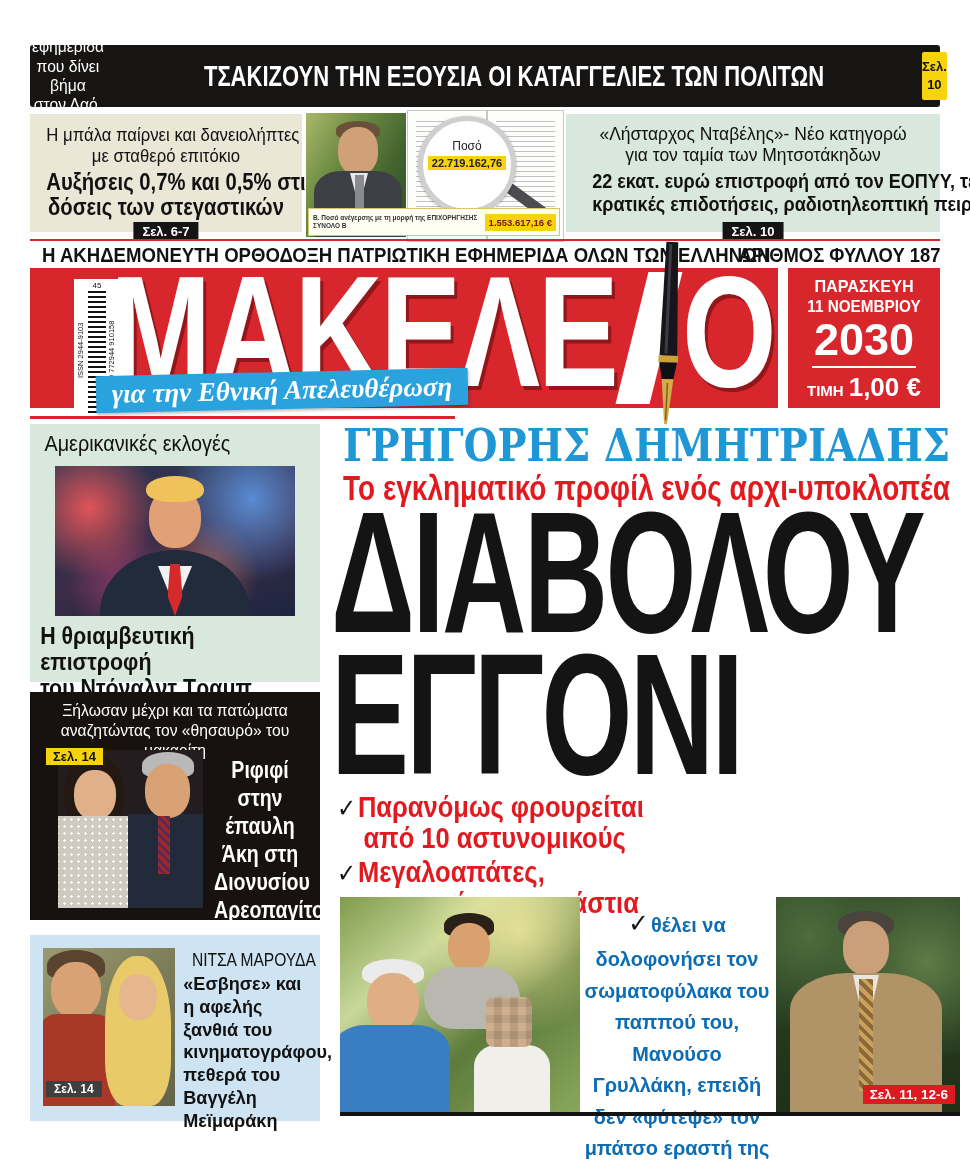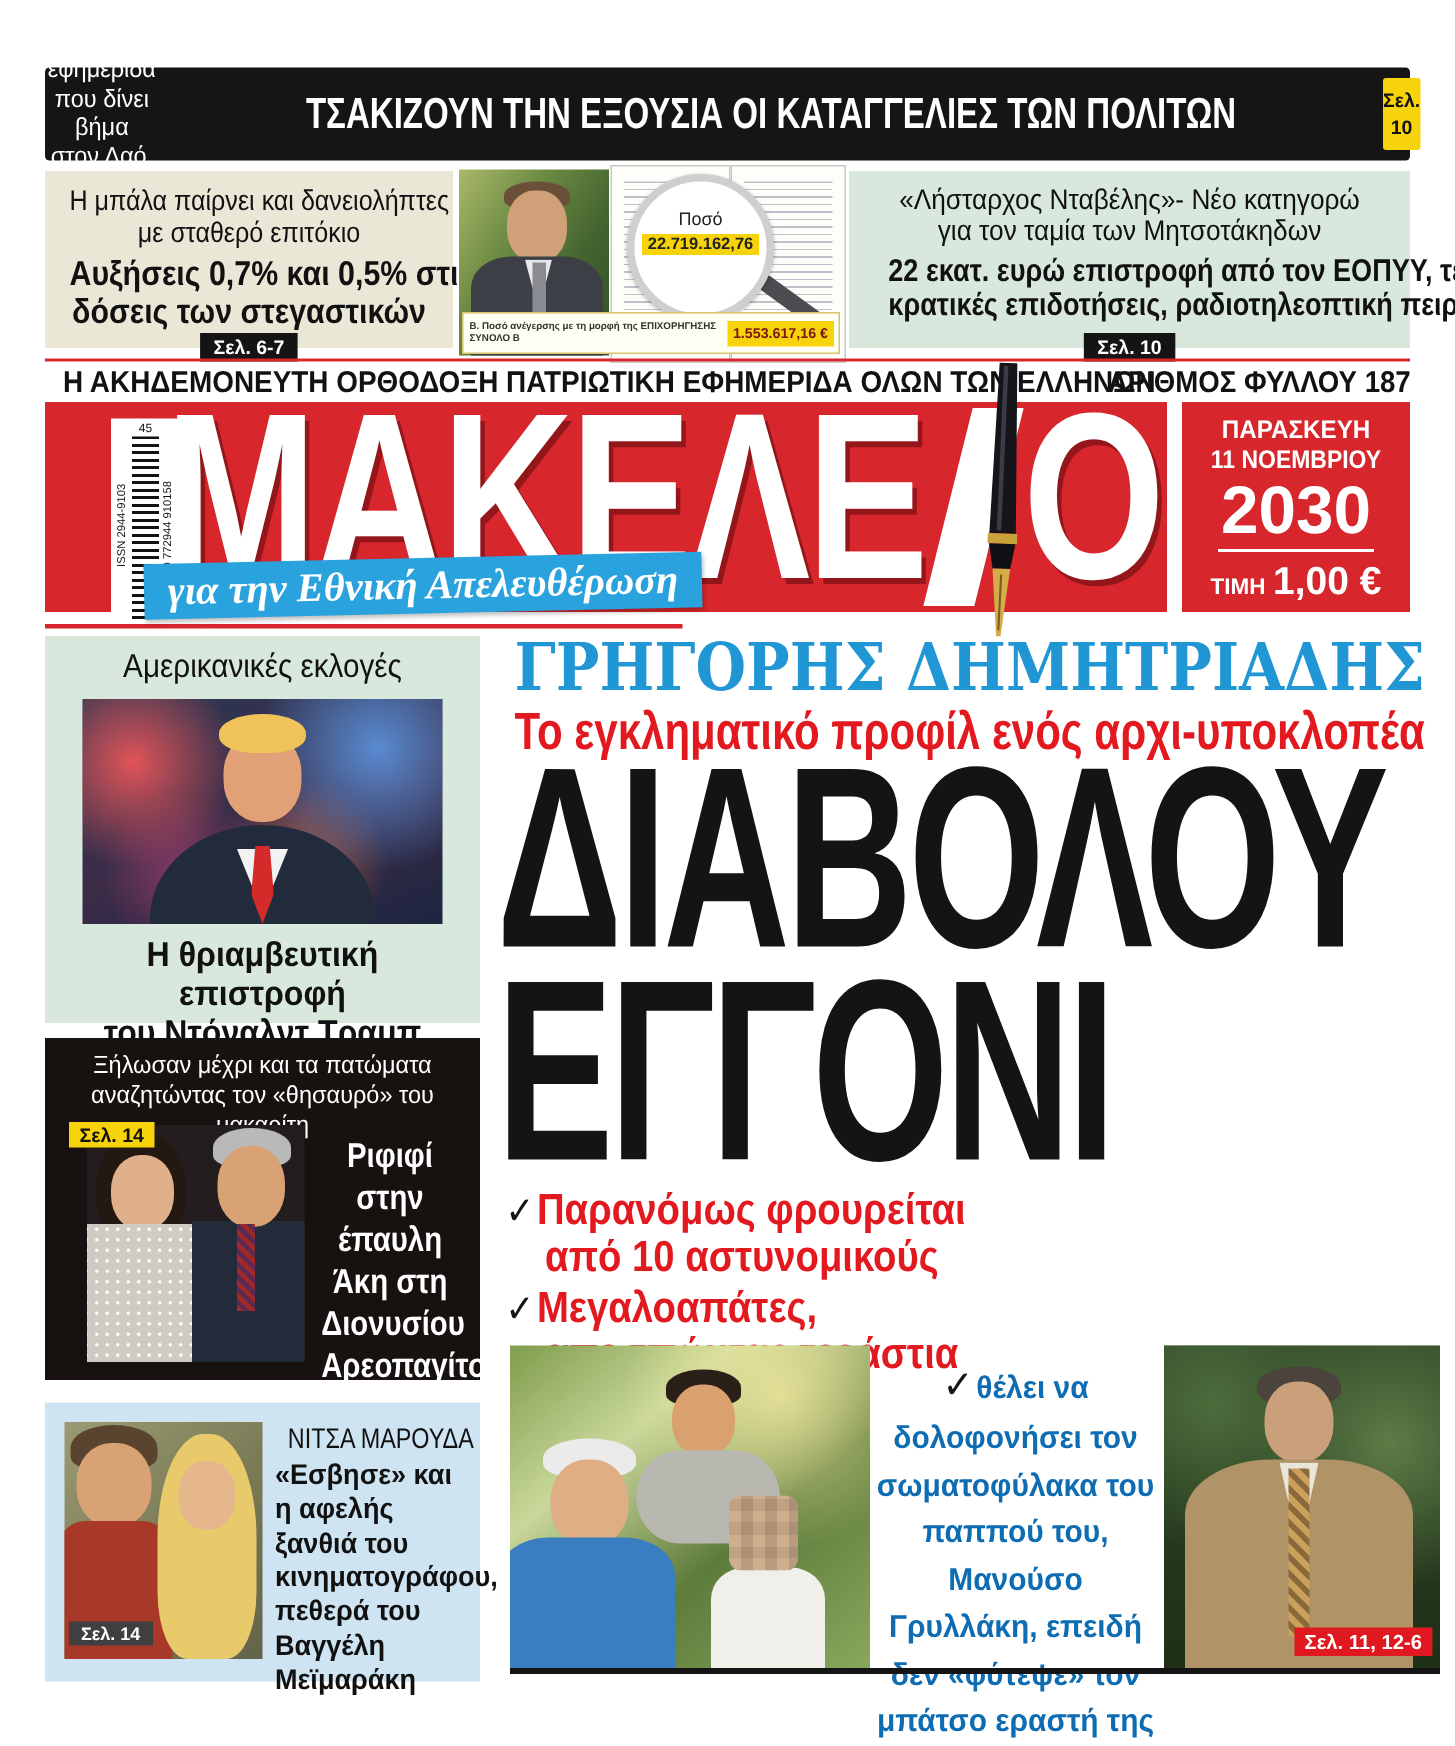--- a/index.html
+++ b/index.html
@@ -81,21 +81,21 @@
   .md-price{font-weight:bold;}
   .md-price-label{font-size:15px;}
   .md-price-value{font-size:26px;margin-left:5px;}
   .ribbon{left:96px;top:372px;width:372px;height:37px;background:#2aa2dd;transform:rotate(-1.3deg);
       color:#fff;display:flex;align-items:center;justify-content:center;
       font-family:"Liberation Serif",serif;font-style:italic;font-weight:bold;font-size:27px;
       box-shadow:1px 2px 3px rgba(0,0,0,.25);z-index:5;white-space:nowrap;}
   .rule-red-left{left:30px;top:416px;width:425px;height:3px;background:#d7262c;}
 
   
-  .lbox1{left:30px;top:424px;width:290px;height:258px;background:#d9e8dc;text-align:center;}
+  .lbox1{left:30px;top:424px;width:290px;height:258px;background:#d9e8dc;text-align:left;}
   .lb1-kicker{margin-top:7px;font-size:22px;white-space:nowrap;transform:scaleX(.9);}
   .photo-trump{position:absolute;left:25px;top:42px;width:240px;height:150px;overflow:hidden;
       background:radial-gradient(circle at 14% 28%,rgba(255,90,90,.85),transparent 30%),
                  radial-gradient(circle at 82% 22%,rgba(100,170,255,.75),transparent 36%),
                  radial-gradient(circle at 62% 72%,rgba(255,130,70,.5),transparent 30%),
                  radial-gradient(circle at 28% 78%,rgba(210,70,130,.5),transparent 26%),
                  linear-gradient(160deg,#2a3652,#3c2c48 55%,#1d2540);}
   .t-suit{position:absolute;left:50%;transform:translateX(-50%);bottom:-6px;width:150px;height:72px;
       background:#222b3b;border-radius:55% 55% 0 0/95% 95% 0 0;}
   .t-shirt{position:absolute;left:50%;transform:translateX(-50%);bottom:8px;width:34px;height:42px;

